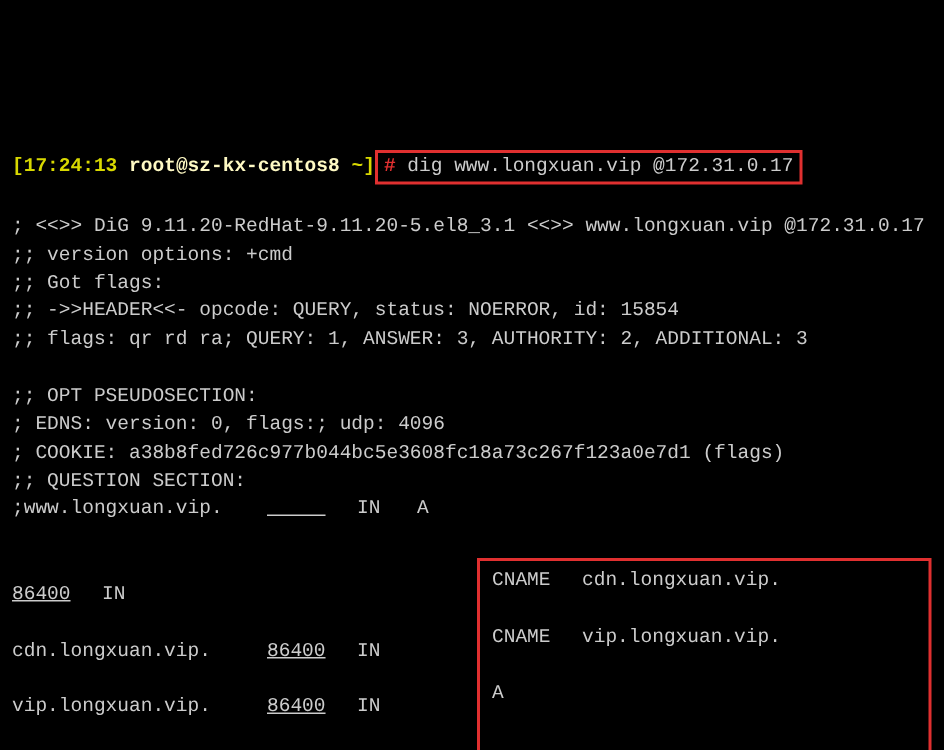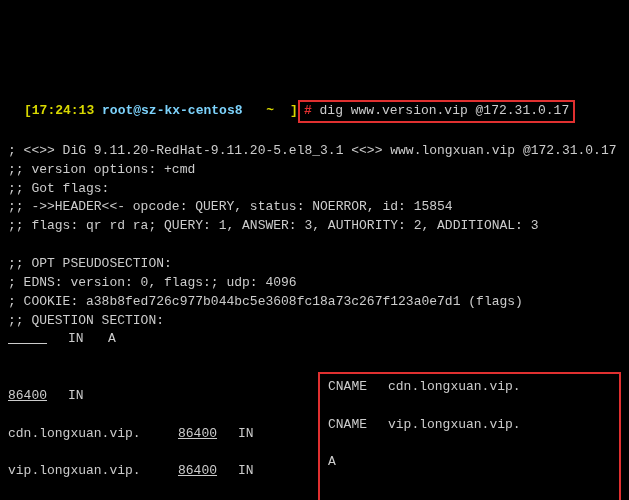--- a/index.html
+++ b/index.html
@@ -8,22 +8,22 @@
       font-family: "Courier New", monospace;
       font-size: 13px;
       color: #ccc;
       padding: 6px 8px;
       width: 629px;
       height: 500px;
       line-height: 1.45;
       white-space: pre;
       overflow: hidden;
     }
-    .ts { color: #d8d800; font-weight: bold; margin-left: 16px; }
-    .user { color: #7dd3fc; font-weight: bold; }
+    .ts { color: #d8d800; font-weight: bold; }
+    .user { color: #fef9c3; font-weight: bold; }
     .prompt-sym { color: #e03030; font-weight: bold; }
     .cmd { color: #ccc; }
     .red-box {
       border: 2px solid #e03030;
       display: inline-block;
       padding: 0 4px;
     }
     .red-box-block {
       border: 2px solid #e03030;
       margin: 4px 0;
@@ -44,33 +44,33 @@
     .c-cls { width: 40px; }
     .c-type { width: 60px; }
     .c-val { flex: 1; }
   </style>
 </head>
 <body>
 
 
 
 <div>
-<span class="ts">[17:24:13</span> <span class="user">root</span><span class="user">@</span><span class="user">sz-kx-centos8</span> <span class="ts">~</span><span class="ts">]</span><span class="red-box"><span class="prompt-sym">#</span> <span class="cmd">dig www.version.vip @172.31.0.17</span></span>
+<span class="ts">[17:24:13</span> <span class="user">root</span><span class="user">@</span><span class="user">sz-kx-centos8</span> <span class="ts">~</span><span class="ts">]</span><span class="red-box"><span class="prompt-sym">#</span> <span class="cmd">dig www.longxuan.vip @172.31.0.17</span></span>
 
 <span>; &lt;&lt;&gt;&gt; DiG 9.11.20-RedHat-9.11.20-5.el8_3.1 &lt;&lt;&gt;&gt; www.longxuan.vip @172.31.0.17</span>
 <span>;; version options: +cmd</span>
 <span>;; Got flags:</span>
 <span>;; -&gt;&gt;HEADER&lt;&lt;- opcode: QUERY, status: NOERROR, id: 15854</span>
 <span>;; flags: qr rd ra; QUERY: 1, ANSWER: 3, AUTHORITY: 2, ADDITIONAL: 3</span>
 
 <span>;; OPT PSEUDOSECTION:</span>
 <span>; EDNS: version: 0, flags:; udp: 4096</span>
 <span>; COOKIE: a38b8fed726c977b044bc5e3608fc18a73c267f123a0e7d1 (flags)</span>
 <span>;; QUESTION SECTION:</span>
-<div class="row"><span class="c-ttl">     </span><span class="c-cls">IN</span><span class="c-type">A</span></div>
+<div class="row"><span class="c-name">;www.longxuan.vip.</span><span class="c-ttl">     </span><span class="c-cls">IN</span><span class="c-type">A</span></div>
 <div class="cols"><div class="col-left">
 <div class="row"><span class="c-ttl">86400</span><span class="c-cls">IN</span></div>
 <div class="row"><span class="c-name">cdn.longxuan.vip.</span><span class="c-ttl">86400</span><span class="c-cls">IN</span></div>
 <div class="row"><span class="c-name">vip.longxuan.vip.</span><span class="c-ttl">86400</span><span class="c-cls">IN</span></div>
 
 
 
 
 
 

